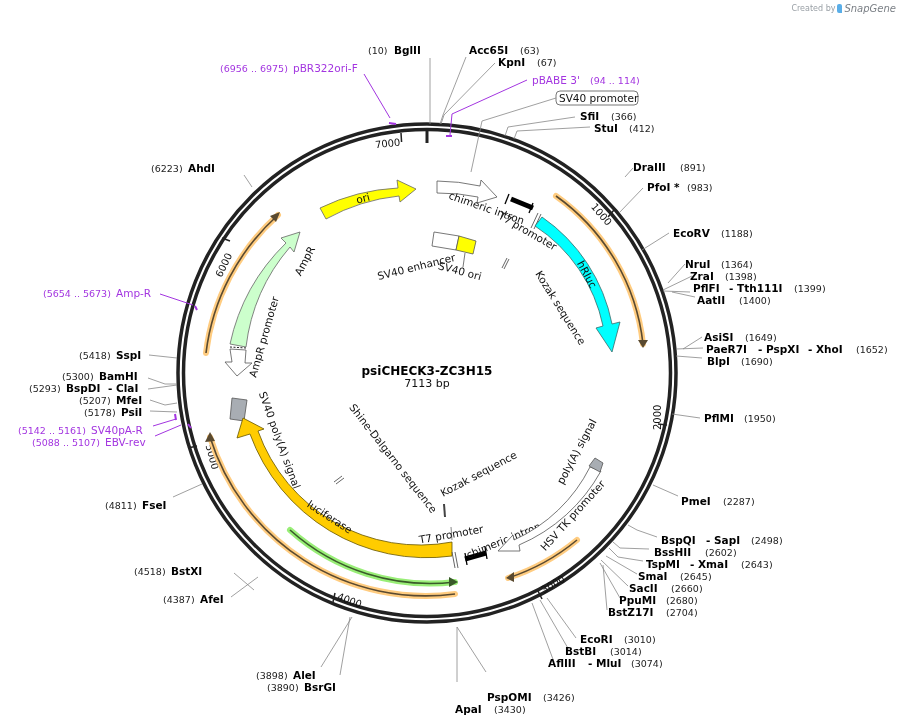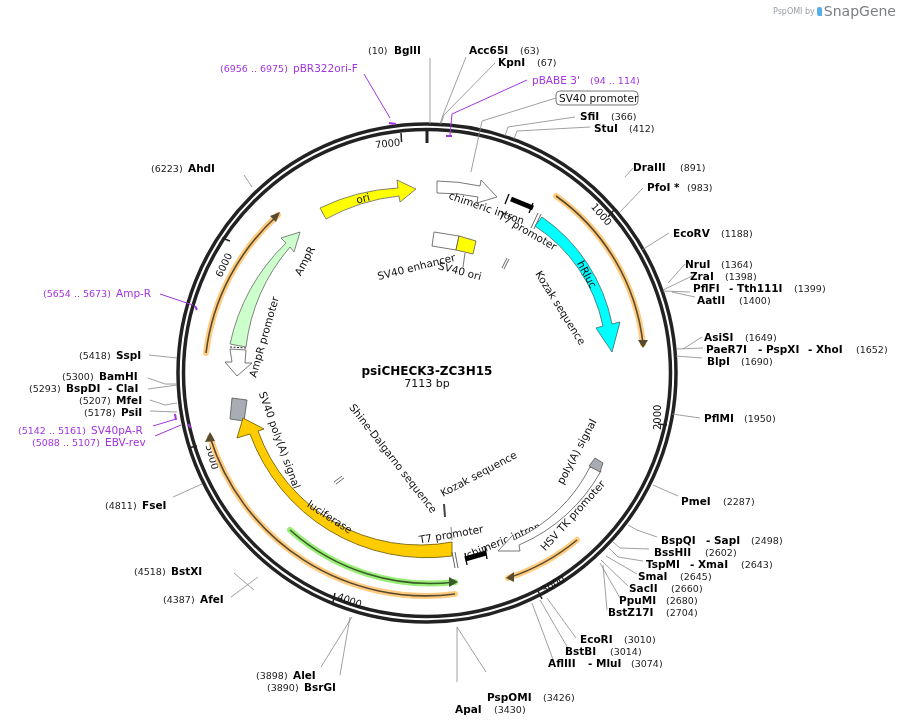--- a/index.html
+++ b/index.html
@@ -1,34 +1,34 @@
 <!DOCTYPE html>
 <html><head>
 <meta charset="utf-8">
 <style>
   html, body { margin: 0; padding: 0; background: #ffffff; }
   body { width: 902px; height: 726px; position: relative; overflow: hidden; font-family: "DejaVu Sans", sans-serif; }
   #map { position: absolute; left: 0; top: 0; }
   .credit { position: absolute; right: 6px; top: 3px; font-size: 8px; color: #9aa0a6; font-family: "DejaVu Sans", sans-serif; display: flex; align-items: center; gap: 2px; }
-  .credit .brand { font-size: 14px; color: #7a7f85; }
+  .credit .brand { font-size: 10px; color: #7a7f85; font-style: italic; }
   .credit .logo { width: 5px; height: 9px; background: #5aaee8; border-radius: 2px 2px 0 2px; display: inline-block; }
   .enz { font-size: 10.5px; font-weight: bold; fill: #000; }
   .pos { font-size: 9.5px; fill: #222; }
   .primer { font-size: 10.5px; fill: #a335e0; }
   .primerpos { font-size: 9.5px; fill: #a335e0; }
   .feat { font-size: 10.5px; fill: #111; }
   .tick { font-size: 10px; fill: #111; }
   .title { font-size: 12px; font-weight: bold; fill: #000; }
   .subtitle { font-size: 11px; fill: #111; }
 </style>
 </head>
 <body>
 
 <div class="credit">
-  <span>PspOMI by</span>
+  <span>Created by</span>
   <span class="logo"></span>
   <span class="brand">SnapGene</span>
 </div>
 
 <svg id="map" width="902" height="726" viewBox="0 0 902 726" xmlns="http://www.w3.org/2000/svg">
   <defs>
     <path id="arc-ori" d="M 330 200 A 200 200 0 0 1 410 182"></path>
   </defs>
 
   <g>

